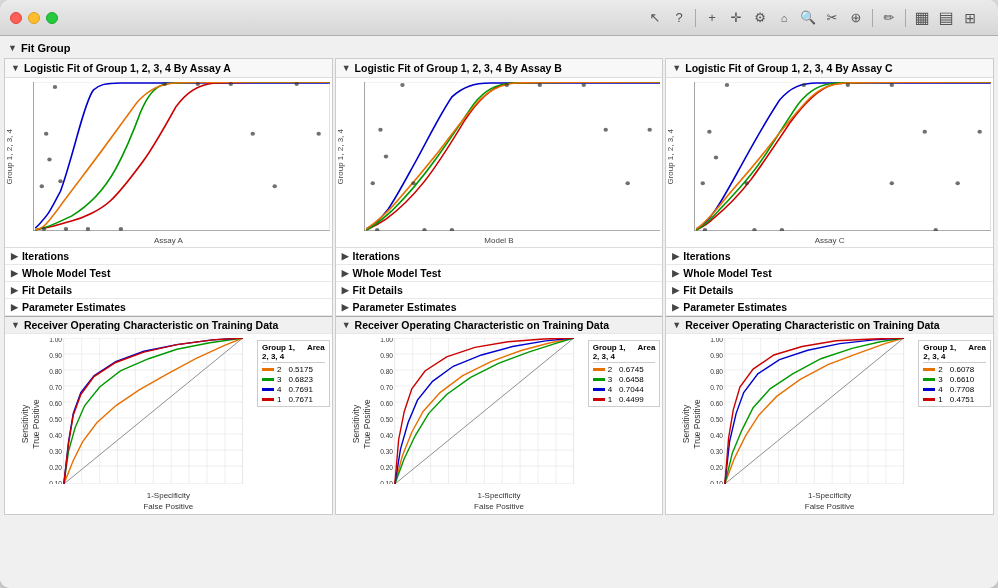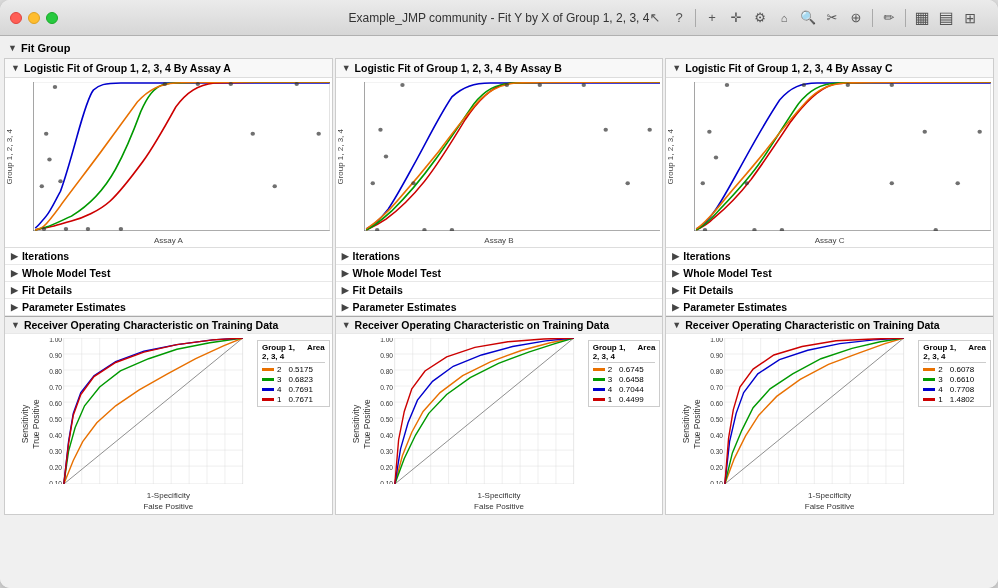--- a/index.html
+++ b/index.html
@@ -226,21 +226,20 @@
 <body>
 
 <div class="window">
 
   <div class="titlebar">
     <div class="traffic-lights">
       <div class="traffic-light tl-close"></div>
       <div class="traffic-light tl-minimize"></div>
       <div class="traffic-light tl-maximize"></div>
     </div>
-    <div class="title-text">Example_JMP community - Fit Y by X of Group 1, 2, 3, 4</div>
     <div class="toolbar" style="margin-left:auto;">
       <div class="toolbar-icon">↖</div>
       <div class="toolbar-icon">?</div>
       <div class="toolbar-sep"></div>
       <div class="toolbar-icon">+</div>
       <div class="toolbar-icon">✛</div>
       <div class="toolbar-icon">⚙</div>
       <div class="toolbar-icon" style="font-size:11px;">⌂</div>
       <div class="toolbar-icon">🔍</div>
       <div class="toolbar-icon">✂</div>
@@ -462,21 +461,21 @@
             <circle cx="55" cy="149" r="2" fill="#333" opacity="0.7"></circle>
             <circle cx="45" cy="102" r="2" fill="#333" opacity="0.7"></circle>
             <circle cx="80" cy="149" r="2" fill="#333" opacity="0.7"></circle>
             <circle cx="130" cy="3" r="2" fill="#333" opacity="0.7"></circle>
             <circle cx="160" cy="3" r="2" fill="#333" opacity="0.7"></circle>
             <circle cx="200" cy="3" r="2" fill="#333" opacity="0.7"></circle>
             <circle cx="220" cy="48" r="2" fill="#333" opacity="0.7"></circle>
             <circle cx="240" cy="102" r="2" fill="#333" opacity="0.7"></circle>
             <circle cx="260" cy="48" r="2" fill="#333" opacity="0.7"></circle>
           </svg>
-          <div class="axis-label-x" style="font-size:8px; bottom:2px;">Assay B</div>
+          <div class="axis-label-x" style="font-size:8px; bottom:2px;">Model B</div>
         </div>
 
         <div class="section-row bold">
           <span class="triangle">▶</span>
           <span>Iterations</span>
         </div>
         <div class="section-row bold">
           <span class="triangle">▶</span>
           <span>Whole Model Test</span>
         </div>
@@ -709,21 +708,21 @@
               <span style="margin-left:4px;">0.6610</span>
             </div>
             <div style="display:flex;align-items:center;gap:3px;margin-bottom:1px;">
               <div style="width:12px;height:3px;background:#0000cc;"></div>
               <span>4</span>
               <span style="margin-left:4px;">0.7708</span>
             </div>
             <div style="display:flex;align-items:center;gap:3px;">
               <div style="width:12px;height:3px;background:#cc0000;"></div>
               <span>1</span>
-              <span style="margin-left:4px;">1.4802</span>
+              <span style="margin-left:4px;">0.4751</span>
             </div>
           </div>
         </div>
       </div>
 
     </div>
   </div>
 </div>
 
 </body></html>

